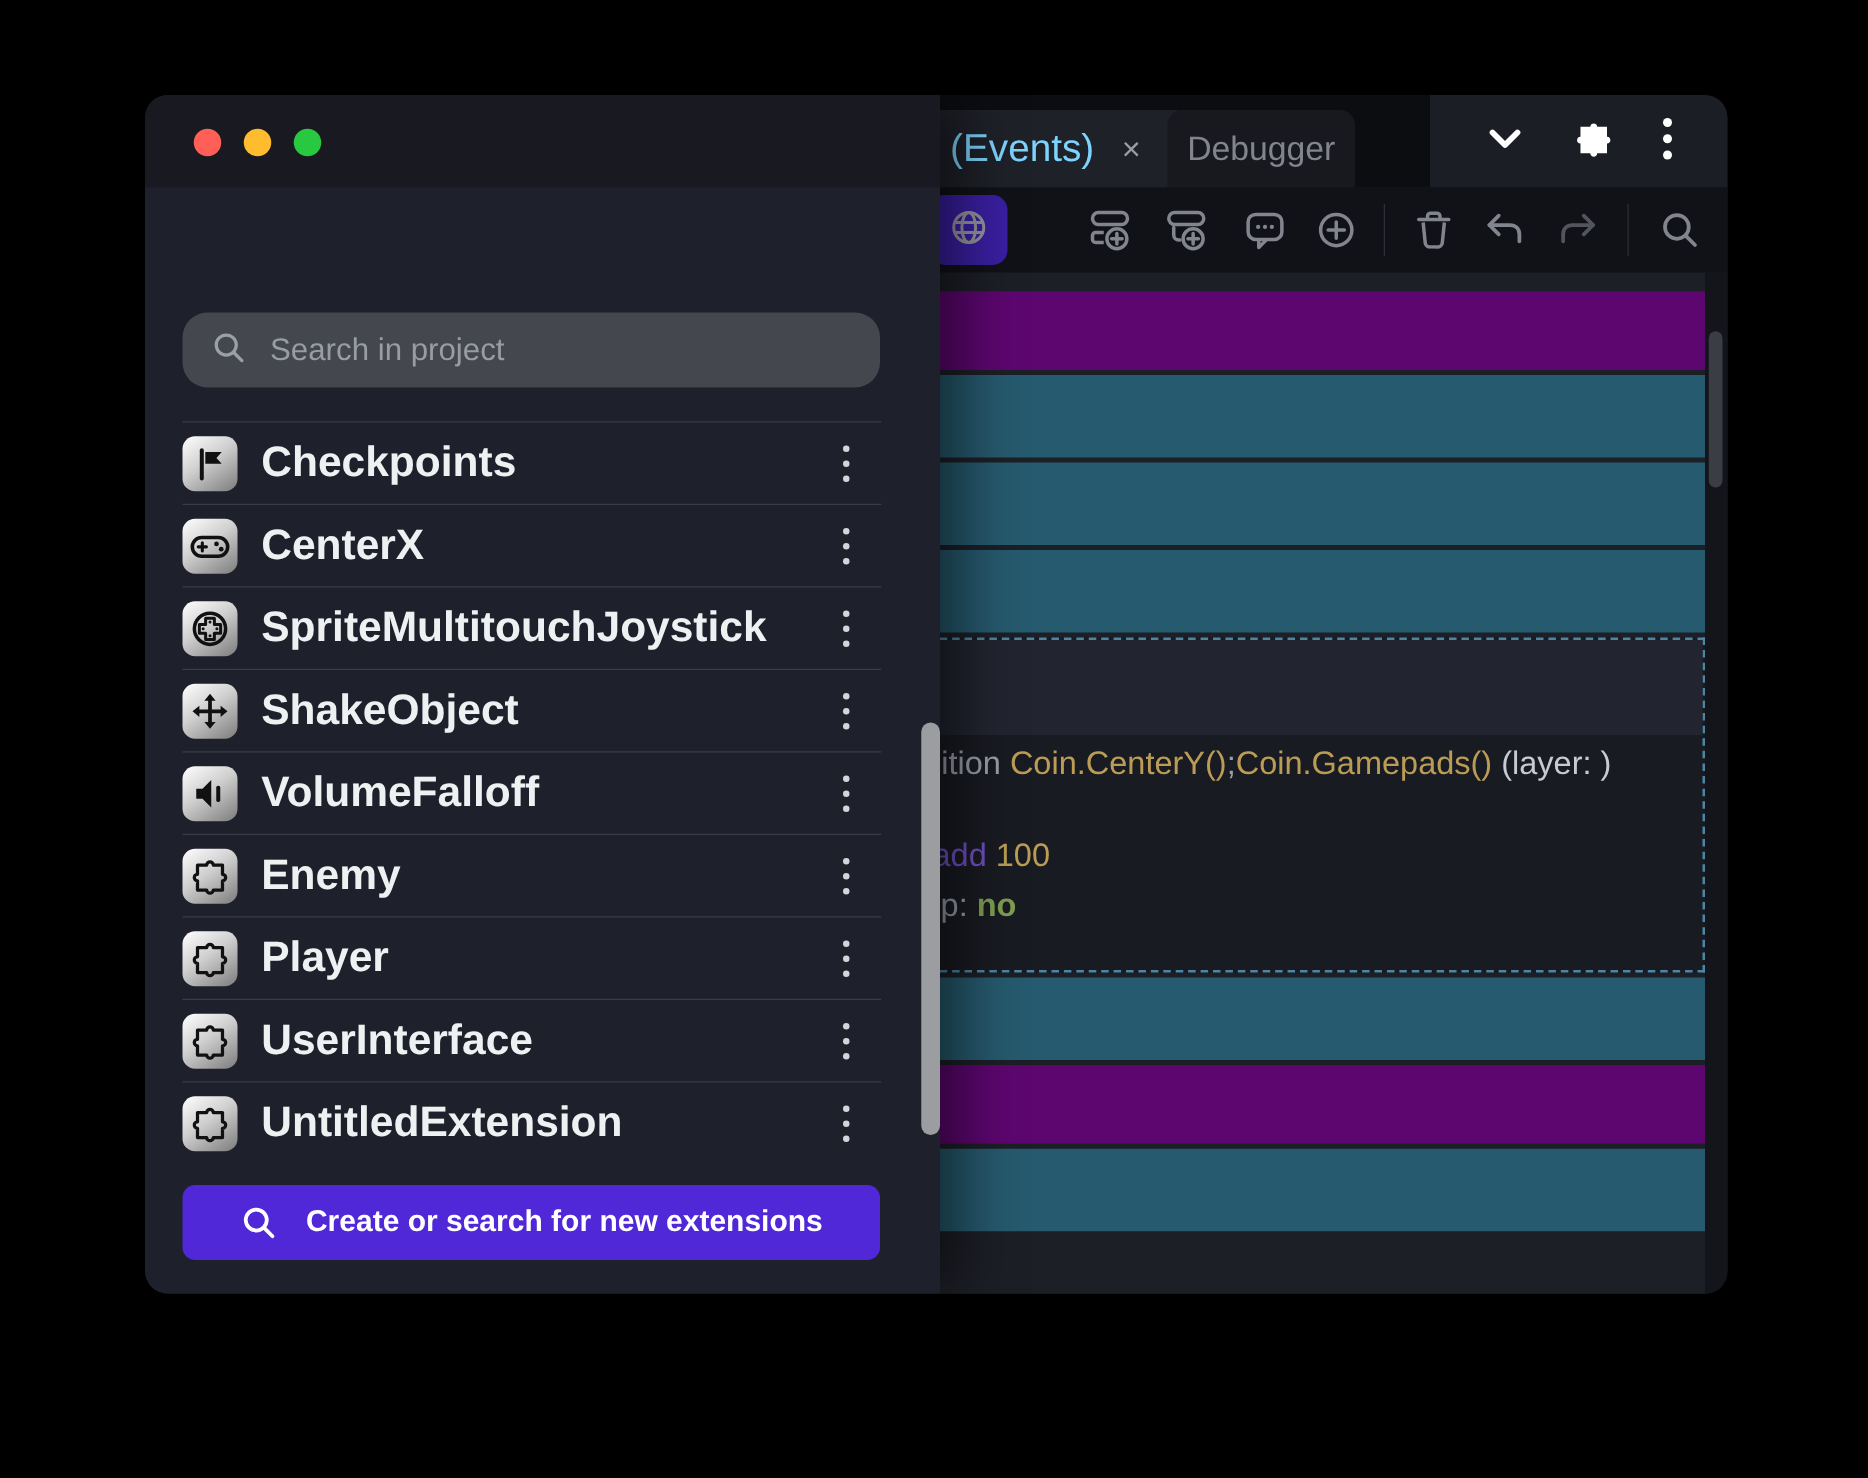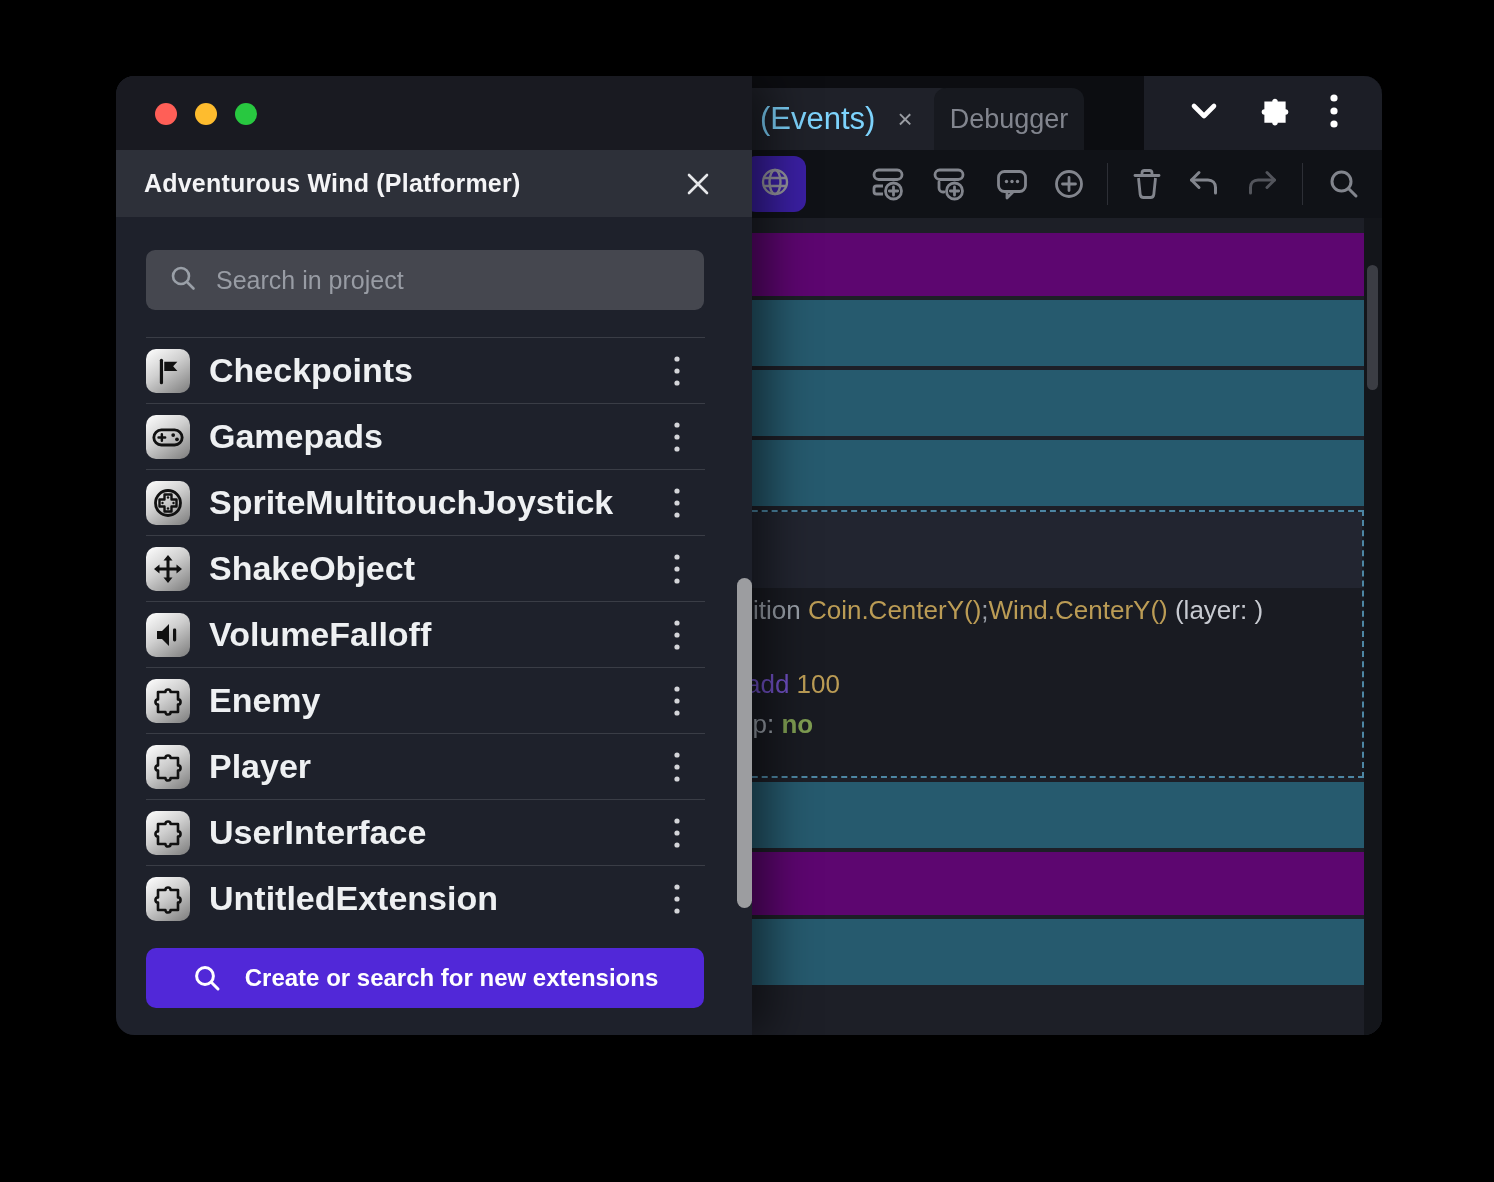--- a/index.html
+++ b/index.html
@@ -44,21 +44,21 @@
 
   
   .drawer{position:absolute;left:0;top:0;width:636px;height:959px;background:#1e212b;
           border-radius:18px 0 0 18px;box-shadow:18px 0 46px rgba(0,0,0,.5);}
   .drawer-titlebar{position:absolute;left:0;top:0;width:100%;height:74px;background:#191a21;border-radius:18px 0 0 0;}
   .traffic{position:absolute;top:27px;width:22px;height:22px;border-radius:50%;}
   .t-red{left:39px;background:var(--traffic-red);} .t-yellow{left:79px;background:var(--traffic-yellow);} .t-green{left:119px;background:var(--traffic-green);}
   .drawer-header{position:absolute;left:0;top:74px;width:100%;height:67px;background:#2d3039;display:flex;align-items:center;}
   .drawer-title{margin-left:28px;font-size:25px;font-weight:700;color:#f4f4f6;letter-spacing:.2px;}
   .drawer-close{position:absolute;right:40px;top:20px;width:28px;height:28px;}
-  .searchbox{position:absolute;left:30px;top:174px;width:558px;height:60px;background:#45474f;border-radius:9px;
+  .searchbox{position:absolute;left:30px;top:174px;width:558px;height:60px;background:#45474f;border-radius:20px;
              display:flex;align-items:center;}
   .searchbox .mag{margin:0 16px 0 22px;flex:0 0 auto;}
   .searchbox input{flex:1;background:transparent;border:none;outline:none;font-size:25px;color:#e8e9ec;
                    font-family:"Liberation Sans","DejaVu Sans",sans-serif;}
   .searchbox input::placeholder{color:#989ca4;opacity:1;}
   .ext-list{position:absolute;left:30px;top:261px;width:559px;}
   .ext-item{height:66px;display:flex;align-items:center;border-top:1px solid #3a3d46;box-sizing:border-box;}
   .ext-icon{width:44px;height:44px;border-radius:10px;flex:0 0 auto;
             background:linear-gradient(145deg,#ffffff 0%,#cfcfcf 45%,#7c7c7c 100%);
             display:flex;align-items:center;justify-content:center;}
@@ -169,46 +169,40 @@
 
       <div class="rows-clip">
         <div class="rows">
             <div class="event-row purple"></div>
             <div class="event-row teal"></div>
             <div class="event-row teal"></div>
             <div class="event-row teal"></div>
             <div class="event-row selected">
     <div class="cond"></div>
     <div class="act">
-      <div class="code-line l1"><span class="tk gray">sition </span><span class="tk gold">Coin.CenterY()</span><span class="tk gray">;</span><span class="tk gold">Wind.CenterY()</span><span class="tk light"> (layer: )</span></div>
+      <div class="code-line l1"><span class="tk gray">sition </span><span class="tk gold">Coin.CenterY()</span><span class="tk gray">;</span><span class="tk gold">Coin.Gamepads()</span><span class="tk light"> (layer: )</span></div>
       <div class="code-line l2"><span class="tk purple">add</span><span class="tk gold"> 100</span></div>
       <div class="code-line l3"><span class="tk gray">op: </span><span class="tk green">no</span></div>
     </div>
   </div>
             <div class="event-row teal"></div>
             <div class="event-row purple"></div>
             <div class="event-row teal"></div>
           </div>
       </div>
       <div class="gutter">
         <div class="thumb"></div>
       </div>
     </div>
 
     <div class="drawer">
       <div class="drawer-titlebar">
         <span class="traffic t-red"></span>
         <span class="traffic t-yellow"></span>
         <span class="traffic t-green"></span>
-      </div>
-      <div class="drawer-header">
-        <span class="drawer-title">Adventurous Wind (Platformer)</span>
-        <span class="drawer-close"><svg width="28" height="28" viewBox="0 0 28 28">
-              <path d="M5 5 L23 23 M23 5 L5 23" stroke="#e6e7ea" stroke-width="2.6" stroke-linecap="round"></path>
-            </svg></span>
       </div>
       <div class="searchbox">
         <span class="mag"><svg width="30" height="30" viewBox="0 0 30 30">
               <circle cx="13" cy="13" r="8" fill="none" stroke="#9aa0a8" stroke-width="2.6"></circle>
               <path d="M19 19 L25.5 25.5" stroke="#9aa0a8" stroke-width="2.6" stroke-linecap="round"></path>
             </svg></span>
         <input type="text" placeholder="Search in project" style="">
       </div>
       <div class="ext-list">
           <div class="ext-item">
@@ -229,21 +223,21 @@
   </div>
           <div class="ext-item">
     <span class="ext-icon">
               <svg width="34" height="30" viewBox="0 0 36 30">
                 <rect x="3" y="7.5" width="30" height="16" rx="8" fill="none" stroke="#111" stroke-width="3"></rect>
                 <path d="M8 15.5 h7 M11.5 12 v7" stroke="#111" stroke-width="2.6" stroke-linecap="round"></path>
                 <circle cx="23.5" cy="13" r="2" fill="#111"></circle>
                 <circle cx="27.5" cy="17.5" r="2" fill="#111"></circle>
               </svg>
             </span>
-    <span class="ext-label">Gamepads</span>
+    <span class="ext-label">CenterX</span>
     <span class="kebab">
               <svg width="8" height="34" viewBox="0 0 8 34">
                 <circle cx="4" cy="5" r="2.6" fill="#d4d5d9"></circle>
                 <circle cx="4" cy="17" r="2.6" fill="#d4d5d9"></circle>
                 <circle cx="4" cy="29" r="2.6" fill="#d4d5d9"></circle>
               </svg>
             </span>
   </div>
           <div class="ext-item">
     <span class="ext-icon">

